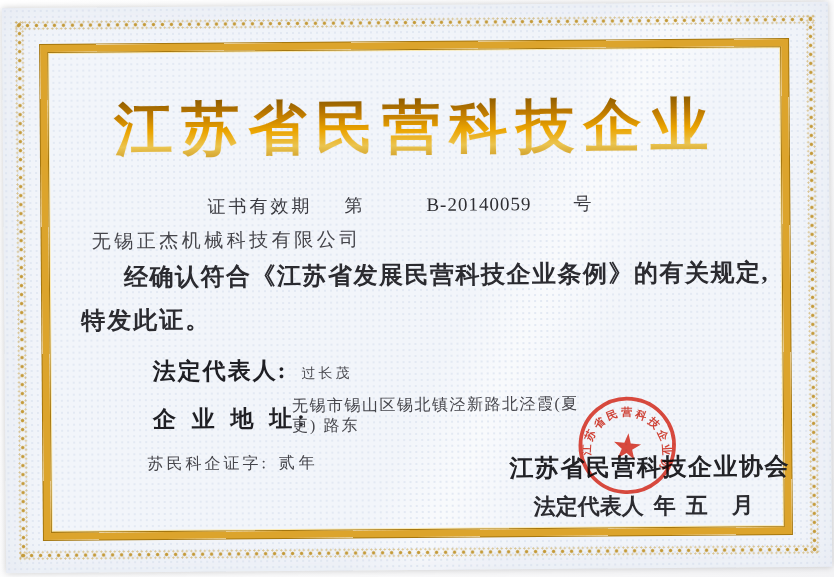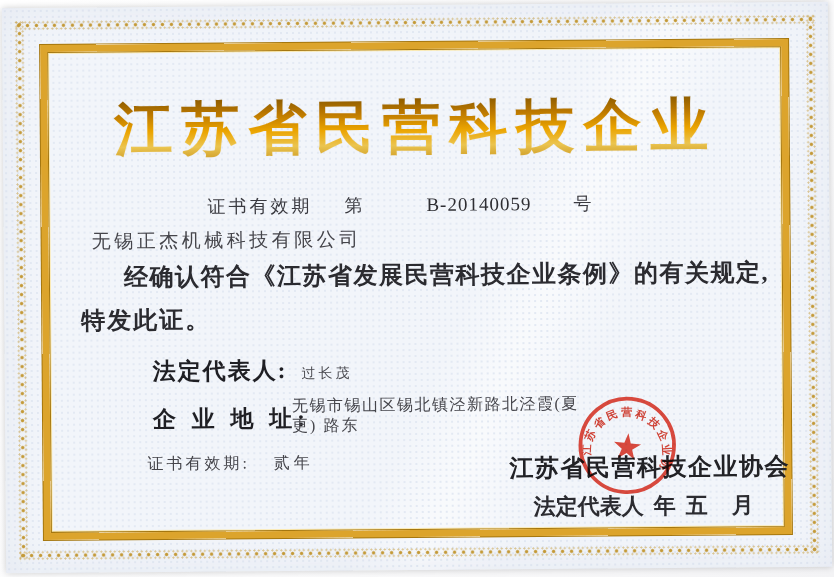--- a/index.html
+++ b/index.html
@@ -58,21 +58,21 @@
   .certno .num{font-size:19px;letter-spacing:1px;color:#2e2e33;margin-left:25px;}
   .company{top:221px;left:88px;font-size:19px;letter-spacing:3.5px;color:#45454b;}
   .stmt1{top:254px;left:120px;font-size:24px;font-weight:bold;letter-spacing:1.5px;color:#2b2b30;}
   .stmt2{top:297px;left:77px;font-size:24px;font-weight:bold;letter-spacing:2px;color:#2b2b30;}
   .legal{top:349px;left:148px;font-size:23px;font-weight:bold;letter-spacing:2px;color:#1f1f24;}
   .legal .val{font-size:14px;font-weight:normal;letter-spacing:3px;color:#4a4a50;margin-left:14px;}
   .addr-label{top:397px;left:148px;font-size:23px;font-weight:bold;letter-spacing:5px;color:#1f1f24;}
   .addr-v1{top:390px;left:287px;font-size:16px;letter-spacing:1.5px;color:#45454b;}
   .addr-v2{top:410px;left:287px;font-size:16px;letter-spacing:2px;color:#45454b;}
   .validity{top:447px;left:142px;font-size:16px;letter-spacing:3px;color:#45454b;}
-  .validity .val{margin-left:24px;letter-spacing:4px;}
+  .validity .val{margin-left:10px;letter-spacing:4px;}
   .issuer{top:448px;left:504px;font-size:24px;font-weight:bold;letter-spacing:1.5px;color:#222226;}
   .date{top:488px;left:528px;font-size:22px;color:#2b2b30;font-weight:bold;}
   .date span{margin-right:10px;}
   .date .month{margin-left:14px;}
   
   .seal{
     position:absolute;left:570px;top:390px;width:104px;height:104px;
     mix-blend-mode:multiply;opacity:.92;
     transform:rotate(6deg);
   }
@@ -102,21 +102,21 @@
 
     <div class="line legal">
       <span>法定代表人:</span><span class="val">过长茂</span>
     </div>
 
     <div class="line addr-label">企 业 地 址:</div>
     <div class="line addr-v1">无锡市锡山区锡北镇泾新路北泾霞(夏</div>
     <div class="line addr-v2">更) 路东</div>
 
     <div class="line validity">
-      <span>证书有效期:</span><span class="val">贰年</span>
+      <span>苏民科企证字:</span><span class="val">贰年</span>
     </div>
 
     <div class="line issuer">江苏省民营科技企业协会</div>
 
     <div class="line date">
       <span>法定代表人</span><span>年</span><span>五</span><span class="month">月</span>
     </div>
 
     <svg class="seal" viewBox="0 0 100 100">
       <circle cx="50" cy="50" r="45" fill="none" stroke="#e23d2e" stroke-width="3.6"></circle>

